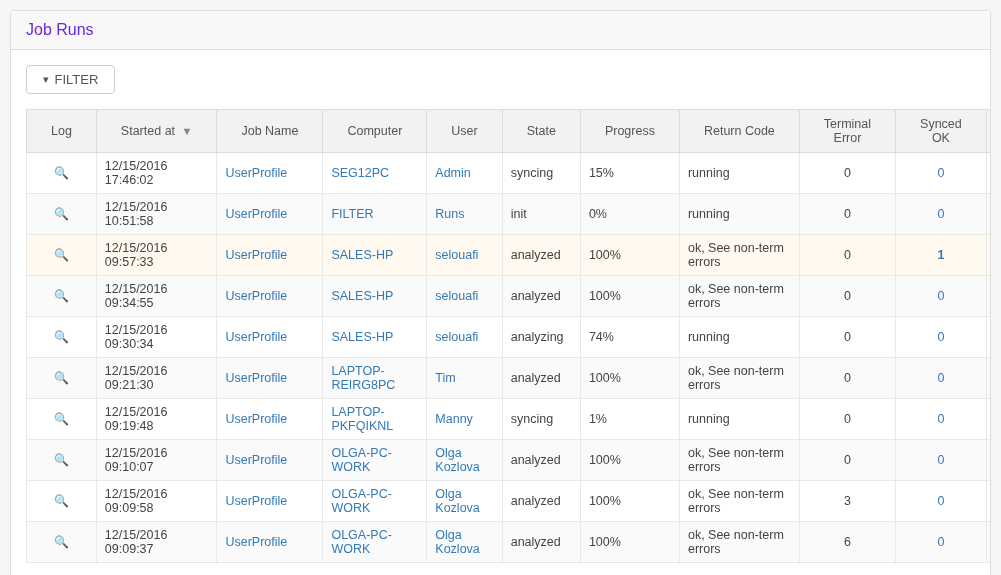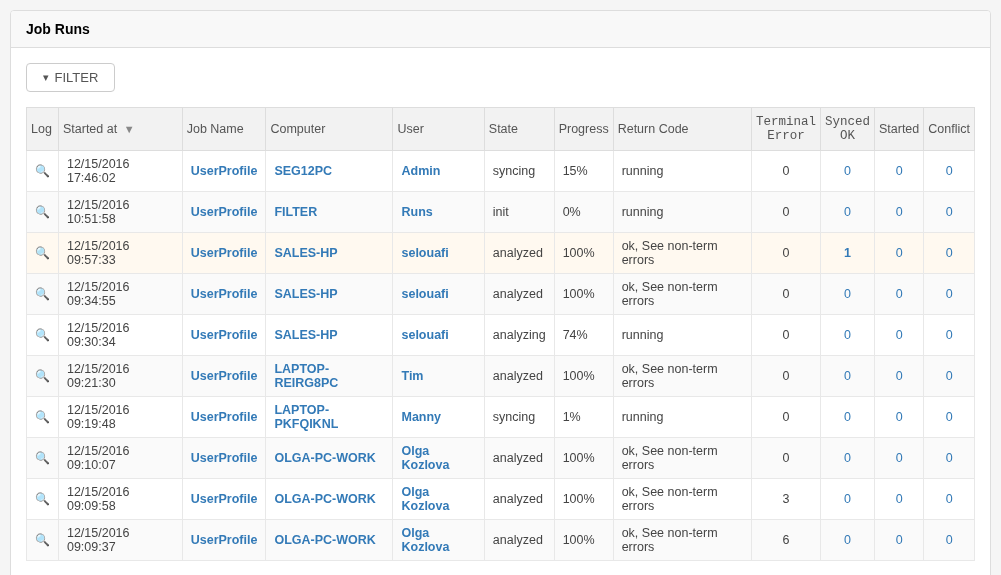--- a/index.html
+++ b/index.html
@@ -13,23 +13,23 @@
       background: #fff;
       border: 1px solid #ddd;
       margin: 10px;
       border-radius: 4px;
       overflow: hidden;
     }
     .page-title {
       background: #f8f8f8;
       border-bottom: 1px solid #ddd;
       padding: 10px 15px;
-      font-size: 14px;
-      font-weight: bold;
-      color: #000000;
+      font-size: 16px;
+      font-weight: normal;
+      color: #6d28d9;
     }
     .content {
       padding: 15px;
     }
     .filter-btn {
       display: inline-flex;
       align-items: center;
       gap: 6px;
       border: 1px solid #ccc;
       background: #fff;
@@ -43,56 +43,55 @@
     table {
       width: 100%;
       border-collapse: collapse;
       font-size: 12.5px;
     }
     thead tr {
       background: #f2f2f2;
     }
     th {
       border: 1px solid #ddd;
-      padding: 7px 4px;
+      padding: 7px 24px;
       text-align: left;
       font-weight: normal;
       color: #555;
       white-space: nowrap;
     }
     td {
       border: 1px solid #e8e8e8;
       padding: 6px 8px;
       color: #444;
     }
     tr:nth-child(even) td { background: #fafafa; }
     a {
       color: #337ab7;
       text-decoration: none;
-      font-weight: bold;
     }
     .blue-val { color: #337ab7; font-weight: bold; }
     .zero-val { color: #337ab7; }
     .search-icon {
       color: #aaa;
       font-size: 13px;
       cursor: pointer;
     }
     .sort-arrow {
       font-size: 11px;
       color: #888;
       margin-left: 3px;
     }
     .footer-row {
       display: flex;
       align-items: center;
       justify-content: space-between;
       margin-top: 10px;
     }
-    .th-terminal { text-align: center; font-family: Liberation Mono, monospace; }
+    .th-terminal { text-align: center; }
     .td-center { text-align: center; }
     .highlighted-row td { background: #fff9f0 !important; }
   </style>
 </head>
 <body>
 
 <div class="page-wrapper">
   <div class="page-title">Job Runs</div>
   <div class="content">
     <button class="filter-btn">

